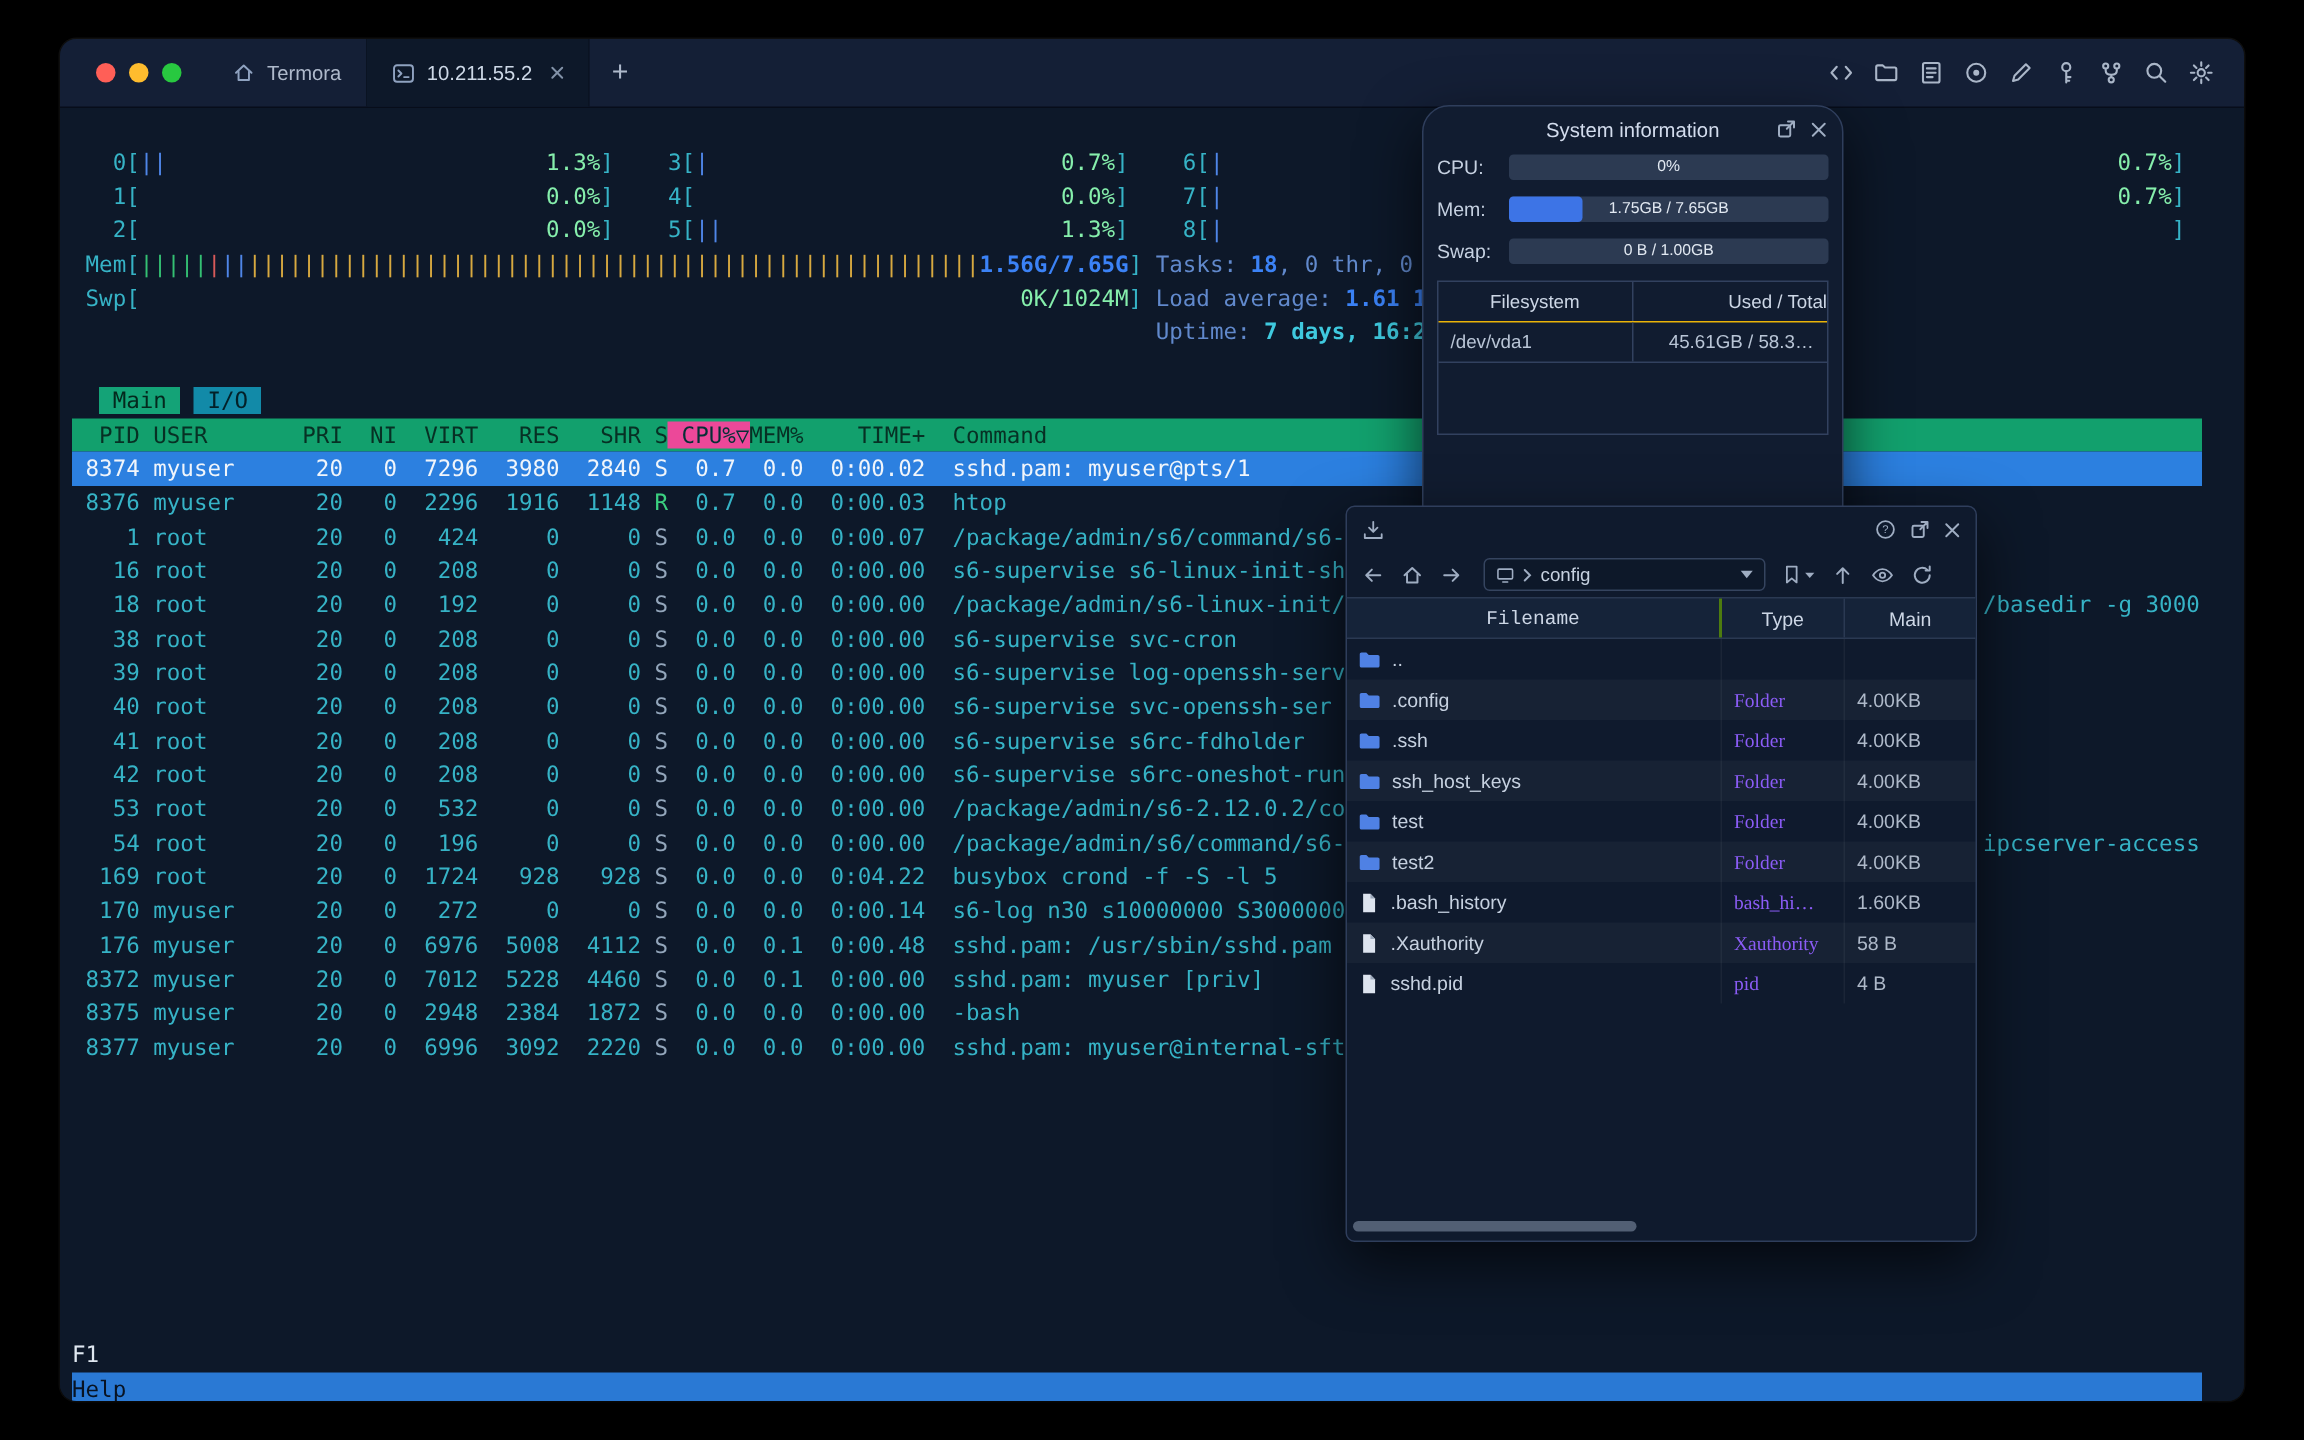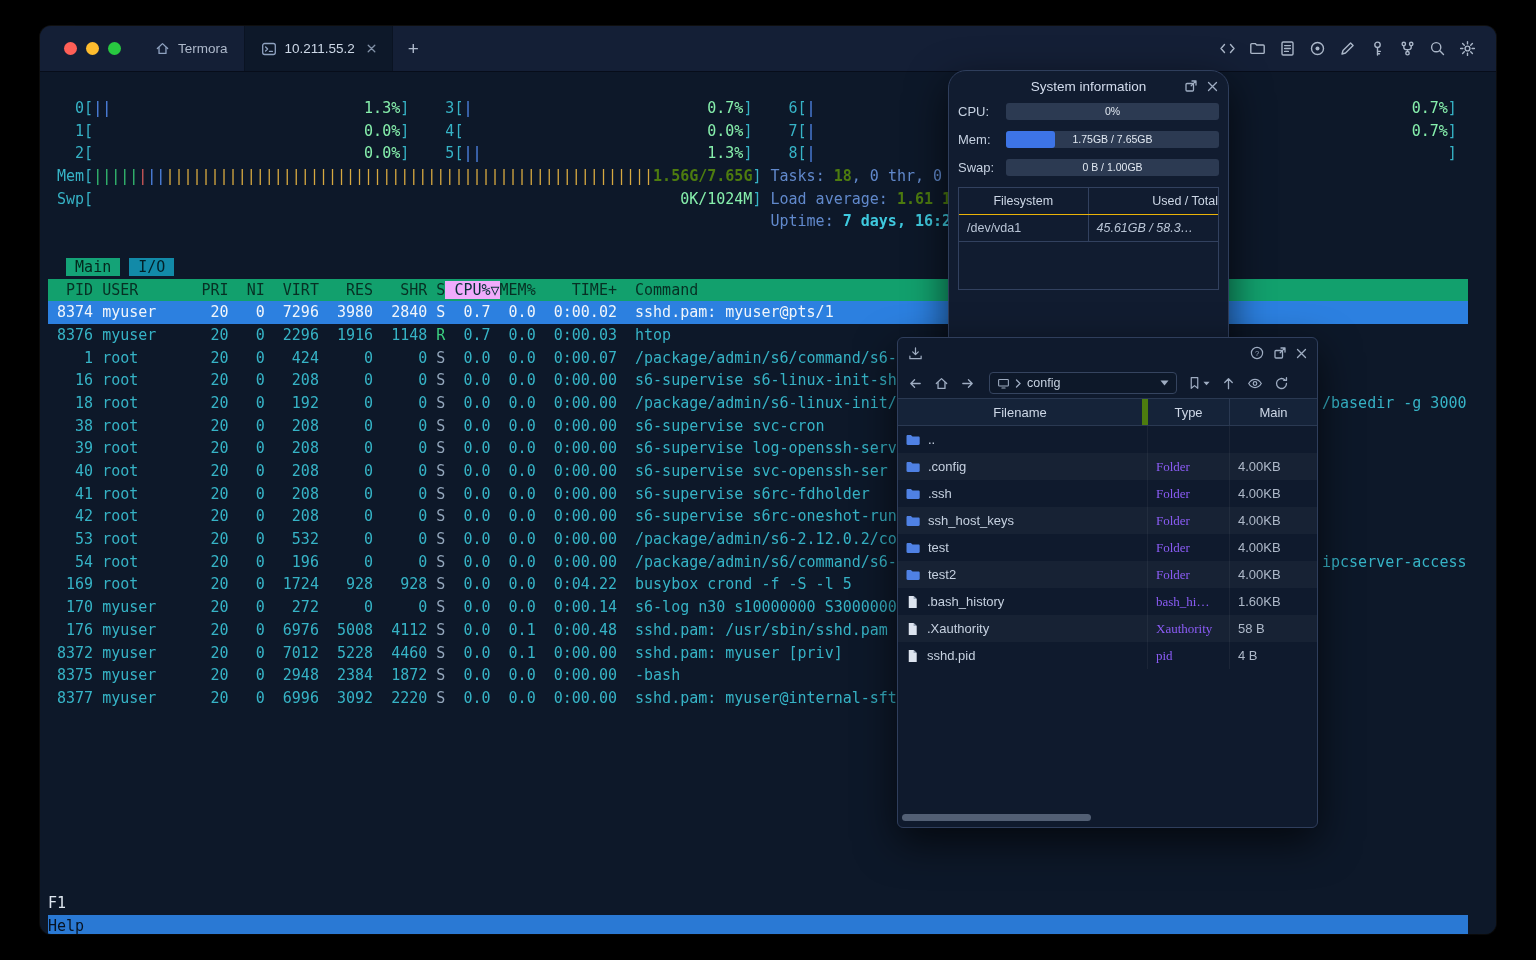--- a/index.html
+++ b/index.html
@@ -21,26 +21,26 @@
   .newtab { display:flex; align-items:center; padding:0 15px; color:#aeb9cb; font-size:19px; }
   .tb-icons { margin-left:auto; display:flex; align-items:center; gap:13px; padding-right:20px; color:#aab6c8; }
   .tb-icons .ico { display:flex; }
   .picon svg, .ico svg, .ticon svg, .tab-close svg { display:block; }
 
   
   .term { position:absolute; left:0; top:46px; right:0; bottom:0; background:#0d1829; z-index:1;
     font-family:"DejaVu Sans Mono",monospace; font-size:15px; line-height:22.7px; color:#36b3c6; }
   .tlines { position:absolute; left:8px; top:25px; width:1420px; }
   .tline { height:22.7px; width:1420px; white-space:pre; overflow:hidden; }
-  .t-cyan{color:#36b3c6} .t-dim{color:#86efac} .t-white{color:#4d7c0f;font-weight:bold}
+  .t-cyan{color:#36b3c6} .t-dim{color:#86efac} .t-white{color:#3b82f6;font-weight:bold}
   .t-label{color:#6189cc} .t-cyanb{color:#3fc9de;font-weight:bold}
   .p-g{color:#34c073}.p-b{color:#4f86e8}.p-y{color:#d7a940}.p-r{color:#d65a5a}
   .s-state{color:#93a6bb}.s-run{color:#3bd080}
   .tline.hdr{background:#12a06d}.tline.hdr span{color:#073024}
-  .tline.hdr .sort{background:#f0abfc;color:#063036}
+  .tline.hdr .sort{background:#ec4899;color:#063036}
   .tline.sel{background:#2c80e0}.tline.sel span{color:#f0f5fb}
   .vtab-main{background:#14a377;color:#04281d}
   .vtab-io{background:#128aa8;color:#032028}
   .frag{position:absolute;color:#36b3c6;white-space:pre}
   .fnbar { position:absolute; left:8px; bottom:19px; width:1420px; height:22.7px; display:flex;
     font-family:"DejaVu Sans Mono",monospace; font-size:15px; line-height:22.7px;flex-direction:column; }
   .fnum{color:#dfe7f0;white-space:pre}
   .flabel{background:#2a79d4;color:#081322;white-space:pre}
   .ffill{flex:1;background:#2a79d4}
 
@@ -59,31 +59,31 @@
   .si-label { width:48px; font-size:13px; color:#c6d1e1; }
   .si-bar { flex:1; position:relative; height:17px; background:#2c3a52; border-radius:3px; }
   .si-fill { position:absolute; left:0; top:0; bottom:0; background:#3d74e6; border-radius:3px; }
   .si-val { position:absolute; left:0; right:0; text-align:center; font-size:10.5px; line-height:17px; color:#e2e9f2; }
   .si-table { margin-top:10px; border:1px solid #32415f; height:103px; font-size:12.5px; }
   .si-thead { display:flex; height:27px; line-height:26px; border-bottom:1px solid #eab308; color:#cdd7e6; }
   .si-thead .c1 { width:50%; text-align:center; border-right:1px solid #32415f; }
   .si-thead .c2 { flex:1; text-align:right; }
   .si-trow { display:flex; height:27px; line-height:26px; border-bottom:1px solid #32415f; color:#b9c5d6; }
   .si-trow .c1 { width:50%; padding-left:8px; border-right:1px solid #32415f; overflow:hidden; }
-  .si-trow .c2 { flex:1; padding-left:8px; overflow:hidden; white-space:nowrap;font-style:italic; }
+  .si-trow .c2 { flex:1; padding-left:24px; overflow:hidden; white-space:nowrap; }
 
   
   .sftp { left:857px; top:311px; width:421px; height:491px; border-radius:6px; background:#0f1a2d; }
   .sftp-toolbar { display:flex; align-items:center; height:30px; padding:0 10px; gap:11px; }
   .pathbox { display:flex; align-items:center; gap:5px; height:22px; width:188px; margin-left:3px;
     border:1px solid #35445f; border-radius:4px; padding:0 7px; background:#0d1829; }
   .path-text { font-size:12.5px; color:#c6d1e0; flex:1; }
   .bgrp { display:flex; align-items:center; gap:2px; }
   .sg-head { display:flex; height:28px; line-height:27px; background:#152339; border-top:1px solid #2a3952; border-bottom:1px solid #2a3952; font-size:13px; color:#cdd7e6; }
-  .sg-head .h1 { width:250px; text-align:center; border-right:6px solid #4d7c0f; }
+  .sg-head .h1 { width:250px; text-align:center; border-right:2px solid #4d7c0f;font-family:Liberation Mono, monospace; }
   .sg-head .h2 { width:82px; text-align:center; border-right:1px solid #2a3952; }
   .sg-head .h3 { flex:1; text-align:center; }
   .sg-row { display:flex; height:27px; align-items:center; font-size:13px; }
   .sg-row.alt { background:rgba(255,255,255,0.035); }
   .sg-name { width:250px; display:flex; align-items:center; gap:7px; padding-left:7px; color:#c6d1e0; height:100%; border-right:1px solid rgba(255,255,255,.05); }
   .sg-type { width:82px; padding-left:8px; color:#8b5cf6; height:100%; line-height:27px; border-right:1px solid rgba(255,255,255,.05); overflow:hidden; white-space:nowrap;font-family:Liberation Serif, serif; }
   .sg-size { flex:1; padding-left:8px; color:#aeb9c9; line-height:27px; }
   .fico { display:flex; }
   .sftp-scroll { position:absolute; left:4px; right:4px; bottom:5px; height:8px; }
   .sscroll-thumb { width:46%; height:7px; border-radius:4px; background:#525f74; }

